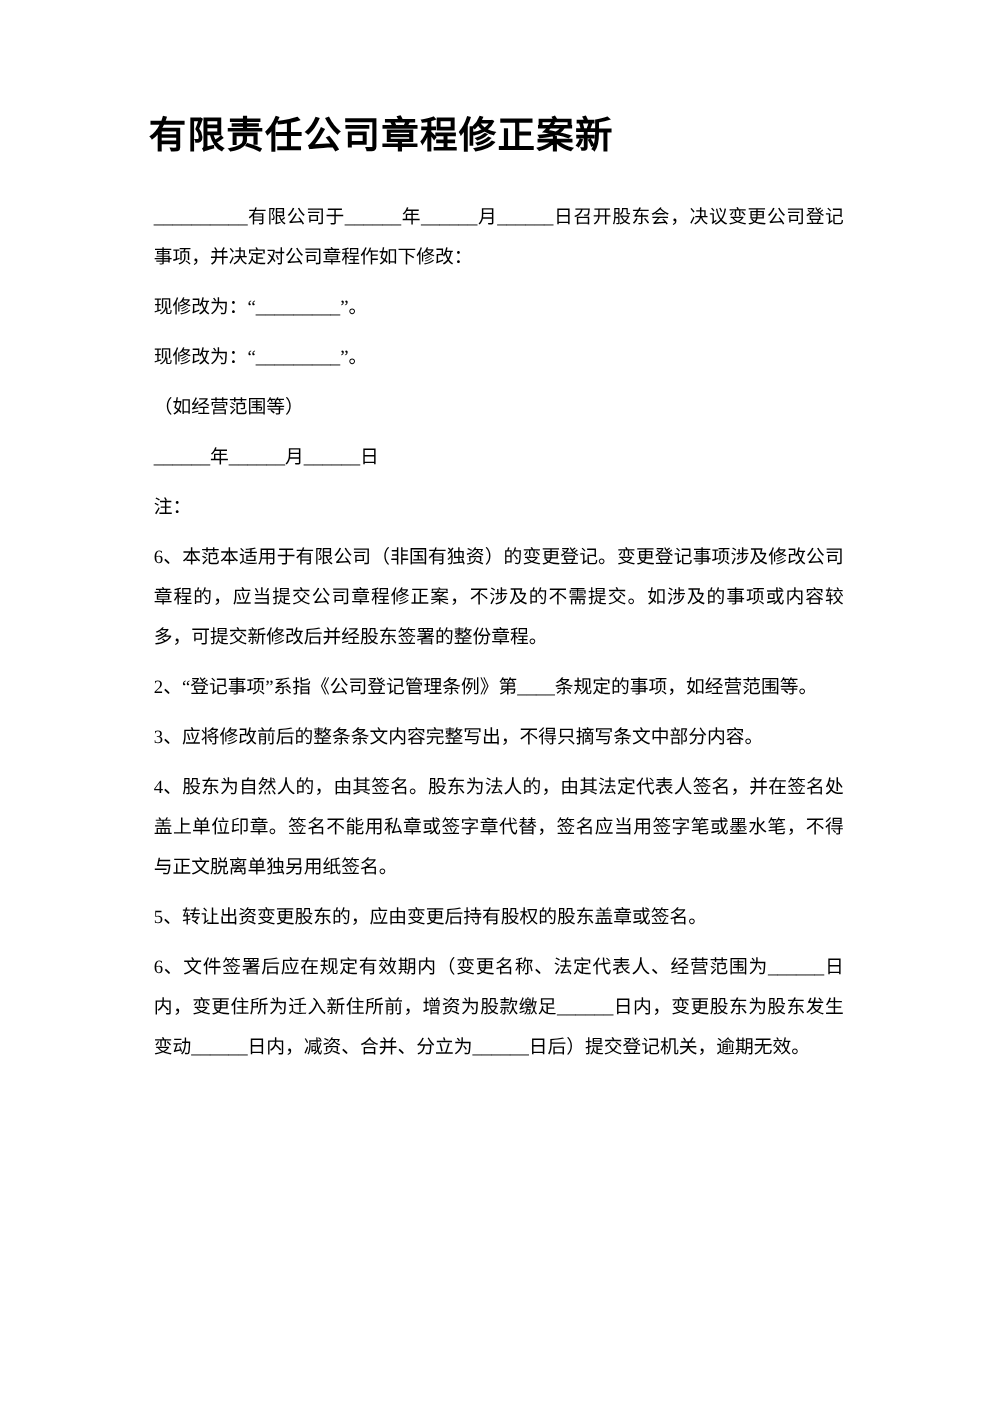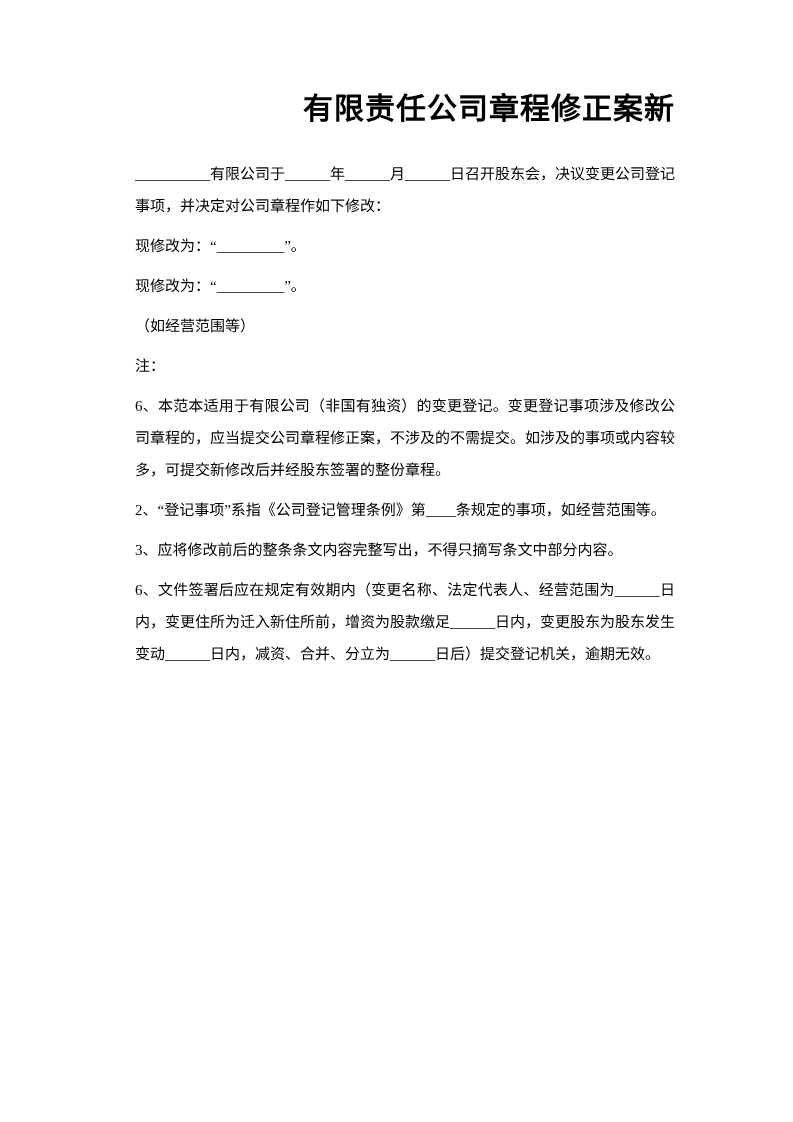--- a/index.html
+++ b/index.html
@@ -17,27 +17,27 @@
     padding: 88px 118px 40px 119px;
     overflow: hidden;
     color: #000000;
     font-family: "Liberation Serif", "DejaVu Serif", serif;
   }
   .doc-title {
     margin: 0 0 28px 0;
     font-size: 30px;
     line-height: 42px;
     font-weight: bold;
-    text-align: right;
+    text-align: left;
     letter-spacing: 1px;
     color: #000000;
     font-family: "Liberation Serif", "DejaVu Serif", serif;
   }
   .doc-para {
-    margin: 0 0 8px 16px;
+    margin: 0 0 8px 4px;
     font-size: 15px;
     line-height: 32px;
     text-align: justify;
     word-break: break-all;
     color: #000000;
   }
 </style>
 </head>
 <body>
 
@@ -47,25 +47,28 @@
   <p class="doc-para">__________有限公司于______年______月______日召开股东会，决议变更公司登记事项，并决定对公司章程作如下修改：</p>
 
 
   <p class="doc-para">现修改为：“_________”。</p>
 
 
   <p class="doc-para">现修改为：“_________”。</p>
 
   <p class="doc-para">（如经营范围等）</p>
 
+  <p class="doc-para">______年______月______日</p>
 
   <p class="doc-para">注：</p>
 
   <p class="doc-para">6、本范本适用于有限公司（非国有独资）的变更登记。变更登记事项涉及修改公司章程的，应当提交公司章程修正案，不涉及的不需提交。如涉及的事项或内容较多，可提交新修改后并经股东签署的整份章程。</p>
 
   <p class="doc-para">2、“登记事项”系指《公司登记管理条例》第____条规定的事项，如经营范围等。</p>
 
   <p class="doc-para">3、应将修改前后的整条条文内容完整写出，不得只摘写条文中部分内容。</p>
 
+  <p class="doc-para">4、股东为自然人的，由其签名。股东为法人的，由其法定代表人签名，并在签名处盖上单位印章。签名不能用私章或签字章代替，签名应当用签字笔或墨水笔，不得与正文脱离单独另用纸签名。</p>
 
+  <p class="doc-para">5、转让出资变更股东的，应由变更后持有股权的股东盖章或签名。</p>
 
   <p class="doc-para">6、文件签署后应在规定有效期内（变更名称、法定代表人、经营范围为______日内，变更住所为迁入新住所前，增资为股款缴足______日内，变更股东为股东发生变动______日内，减资、合并、分立为______日后）提交登记机关，逾期无效。</p>
 </div>
 
 </body></html>

